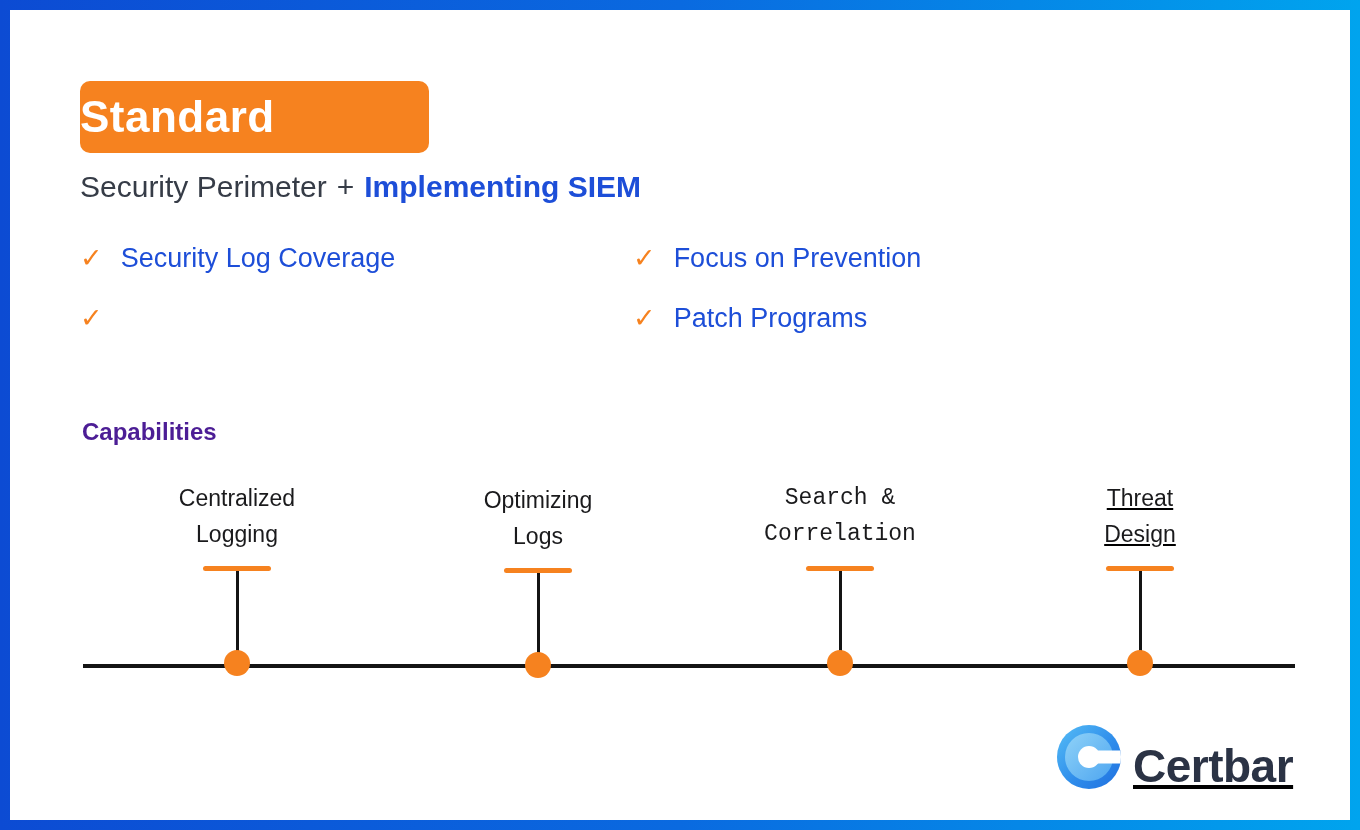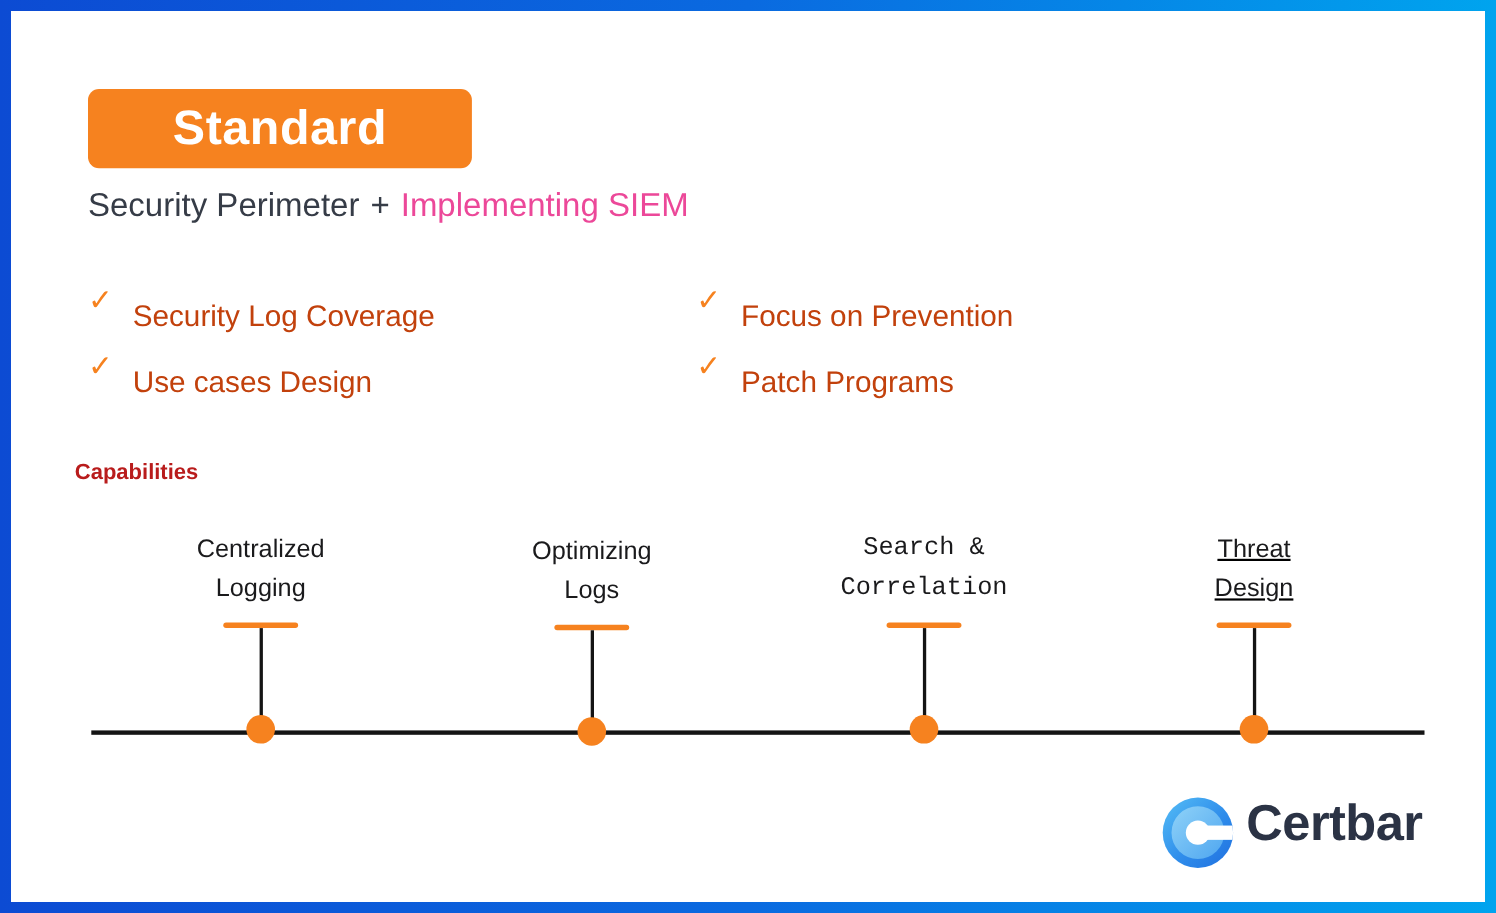--- a/index.html
+++ b/index.html
@@ -12,48 +12,48 @@
     overflow:hidden;
   }
   .canvas{
     position:absolute;left:10px;top:10px;right:10px;bottom:10px;
     background:#ffffff;
   }
   
   .badge{
     position:absolute;left:70px;top:71px;width:349px;height:72px;
     background:#f6821f;border-radius:10px;
-    display:flex;align-items:center;justify-content:center;
+    display:flex;align-items:center;
   }
   .badge span{
     color:#ffffff;font-size:44px;font-weight:700;letter-spacing:.5px;
   }
   .subtitle{
     position:absolute;left:70px;top:160px;
     font-size:30px;color:#363c47;white-space:nowrap;
   }
   .subtitle .plus{margin:0 10px;color:#363c47;font-weight:500;}
-  .subtitle .hl{color:#ec4899;font-weight:400;}
+  .subtitle .hl{color:#1d4ed8;font-weight:700;}
   
   .features{
     position:absolute;left:70px;top:230px;width:1000px;
   }
   .f-row{position:absolute;display:flex;align-items:center;}
   .f-row .check{
     color:#f6821f;font-size:27px;font-weight:700;margin-right:18px;line-height:1;
   }
-  .f-row .f-label{color:#c2410c;font-size:27px;line-height:1;white-space:nowrap;margin-top:29px;}
+  .f-row .f-label{color:#1d4ed8;font-size:27px;line-height:1;white-space:nowrap;}
   .f-pos-0{left:0;top:5px;}
   .f-pos-1{left:0;top:65px;}
   .f-pos-2{left:553px;top:5px;}
   .f-pos-3{left:553px;top:65px;}
   
   .cap-heading{
-    position:absolute;left:58px;top:408px;
-    color:#b91c1c;font-size:20px;font-weight:700;
+    position:absolute;left:72px;top:408px;
+    color:#4c1d95;font-size:24px;font-weight:700;
   }
   .timeline-line{
     position:absolute;left:73px;top:654px;width:1212px;height:4px;
     background:#141414;z-index:1;
   }
   .t-node{
     position:absolute;top:470px;width:220px;height:200px;
     display:flex;flex-direction:column;align-items:center;z-index:2;
   }
   .t-node .t-label{
@@ -69,21 +69,21 @@
   .t-node .t-dot{
     width:26px;height:26px;border-radius:50%;background:#f6821f;margin-top:-13px;
   }
   .t-pos-0{left:117px;}
   .t-pos-1{left:418px;justify-content:center;}
   .t-pos-2{left:720px;font-family:Liberation Mono, monospace;}
   .t-pos-3{left:1020px;text-decoration:underline;}
   
   .brand{
     position:absolute;left:1047px;top:715px;height:64px;
-    display:flex;align-items:flex-start;
+    display:flex;align-items:flex-end;text-decoration:underline;
   }
   .logo-mark{
     position:relative;width:64px;height:64px;border-radius:50%;
     background:linear-gradient(135deg,#56bef6 0%,#2f8deb 55%,#1f6fdf 100%);
     overflow:hidden;flex:0 0 auto;
   }
   .logo-mark .ring{
     position:absolute;left:8px;top:8px;right:8px;bottom:8px;
     border-radius:50%;
     background:linear-gradient(135deg,#8fd2f8 0%,#4ea6f0 100%);
@@ -115,21 +115,20 @@
       <span>Security Perimeter</span><span class="plus">+</span><span class="hl">Implementing SIEM</span>
     </div>
 
     <div class="features">
       <div class="f-row f-pos-0">
         <span class="check">✓</span>
         <span class="f-label">Security Log Coverage</span>
       </div>
       <div class="f-row f-pos-1">
         <span class="check">✓</span>
-        <span class="f-label">Use cases Design</span>
       </div>
       <div class="f-row f-pos-2">
         <span class="check">✓</span>
         <span class="f-label">Focus on Prevention</span>
       </div>
       <div class="f-row f-pos-3">
         <span class="check">✓</span>
         <span class="f-label">Patch Programs</span>
       </div>
     </div>

